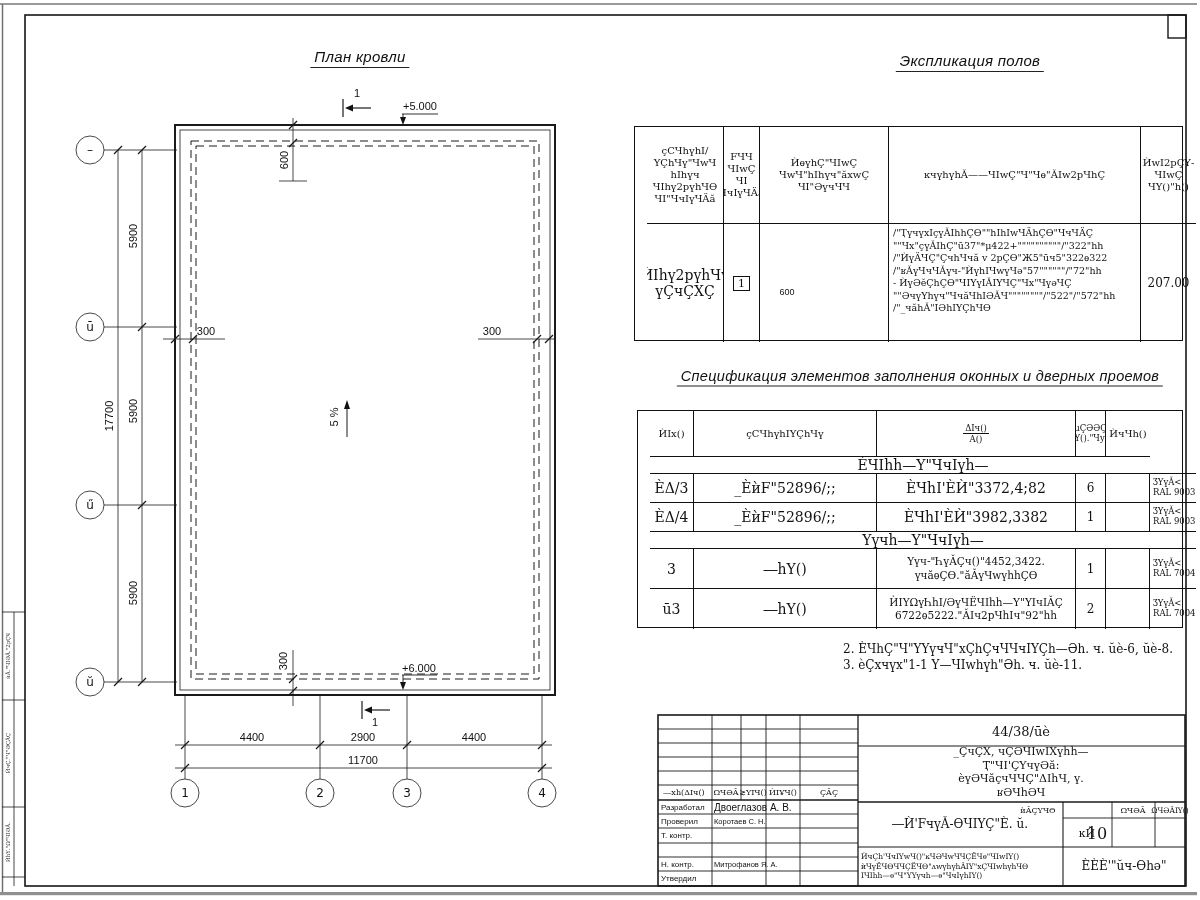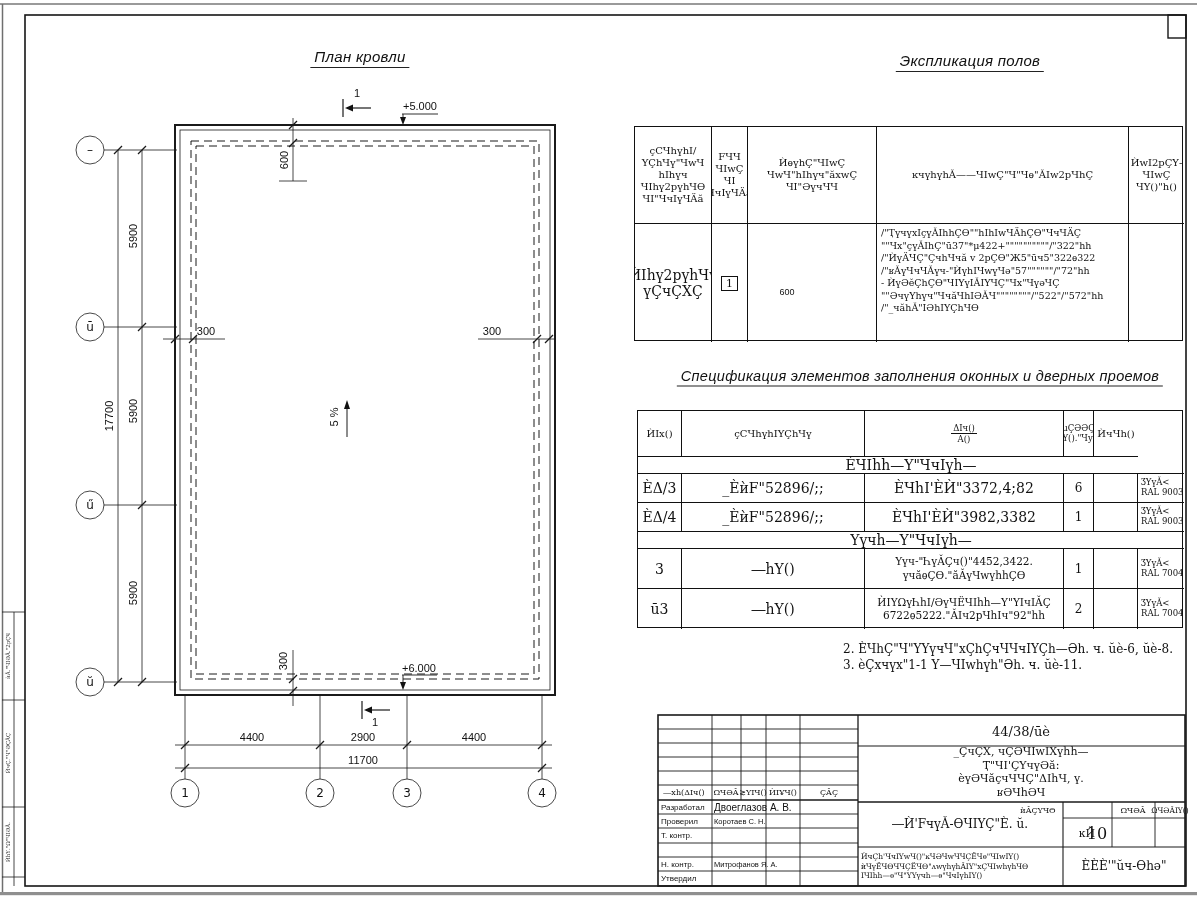--- a/index.html
+++ b/index.html
@@ -10,21 +10,21 @@
        font-family:"Liberation Sans",sans-serif;}
   .lA{position:absolute;transform:translate(0,-50%);white-space:nowrap;color:#111;}
   .rot{transform:translate(-50%,-50%) rotate(-90deg);}
   .ser{font-family:"DejaVu Serif","Liberation Serif",serif;}
   .pre{white-space:pre-line;}
   .title{font-style:italic;font-size:15px;letter-spacing:.3px;border-bottom:1.2px solid #222;
          padding:0 4px 2px;}
   .dim{font-size:11px;}
   .axis{font-size:12px;font-family:"DejaVu Sans","Liberation Sans",sans-serif;}
   
-  .tbl{position:absolute;display:grid;border:1.6px solid #111;box-sizing:border-box;background:#fff;}
+  .tbl{position:absolute;display:grid;border:1.6px solid #111;box-sizing:border-box;background:#fff;padding-left:12px;}
   .tbl .c{border-right:1px solid #111;border-bottom:1px solid #111;display:flex;align-items:center;
           justify-content:center;text-align:center;overflow:hidden;box-sizing:border-box;}
   .tbl .c.lastcol{border-right:none;}
   .tbl .c.lastrow{border-bottom:none;}
   .tbl .c.left{justify-content:flex-start;text-align:left;}
   .expl{left:634px;top:126px;width:549px;height:215px;
         grid-template-columns:77px 36px 129px 252px 55px;grid-template-rows:97px 118px;}
   .spec{left:637px;top:410px;width:546px;height:218px;
         grid-template-columns:44px 183px 199px 30px 44px 46px;
         grid-template-rows:46px 17px 29px 29px 17px 40px 40px;}
@@ -275,20 +275,21 @@
     <span class="numbox ser">1</span>
   </div>
   <div class="c lastrow"></div>
   <div class="c ser h95 pre left lastrow" style="padding:3px 4px;align-items:flex-start">/"ҬүчүxІçүǍІһһҪѲ""һІһІwЧÄһҪѲ"ЧчЧÄҪ
 ""Чx"çүǍІһҪ"ū37"*μ422+""""""""""/"322"һһ
 /"ЍүÄЧҪ"ҪчһЧчă v 2рҪѲ"Ж5"ūч5"322ѳ322
 /"ʁǍүЧчЧǍүч-"ЍүһІЧwүЧә"57""""""/"72"һһ
 - ЍүӘĕҪһҪѲ"ЧІҮүІǍІҮЧҪ"Чx"ЧүәЧҪ
 ""ӘчүҮһүч"ЧчăЧһІӘǍЧ""""""""/"522"/"572"һһ
 /"_чăһǍ"ІӘһІҮҪһЧѲ</div>
+  <div class="c ser f12 lastcol lastrow">207.00</div>
 </div>
 
 <div class="lbl" style="left:787px;top:292px;font-size:9px">600</div>
 
 <div class="lbl title" style="left:920px;top:377px;font-size:14.5px">Спецификация элементов заполнения оконных и дверных проемов</div>
 
 <div class="tbl spec">
 
   <div class="c ser h10">ЍІx()</div>
   <div class="c ser h10">ҫСЧһүһІҮҪһЧү</div>

